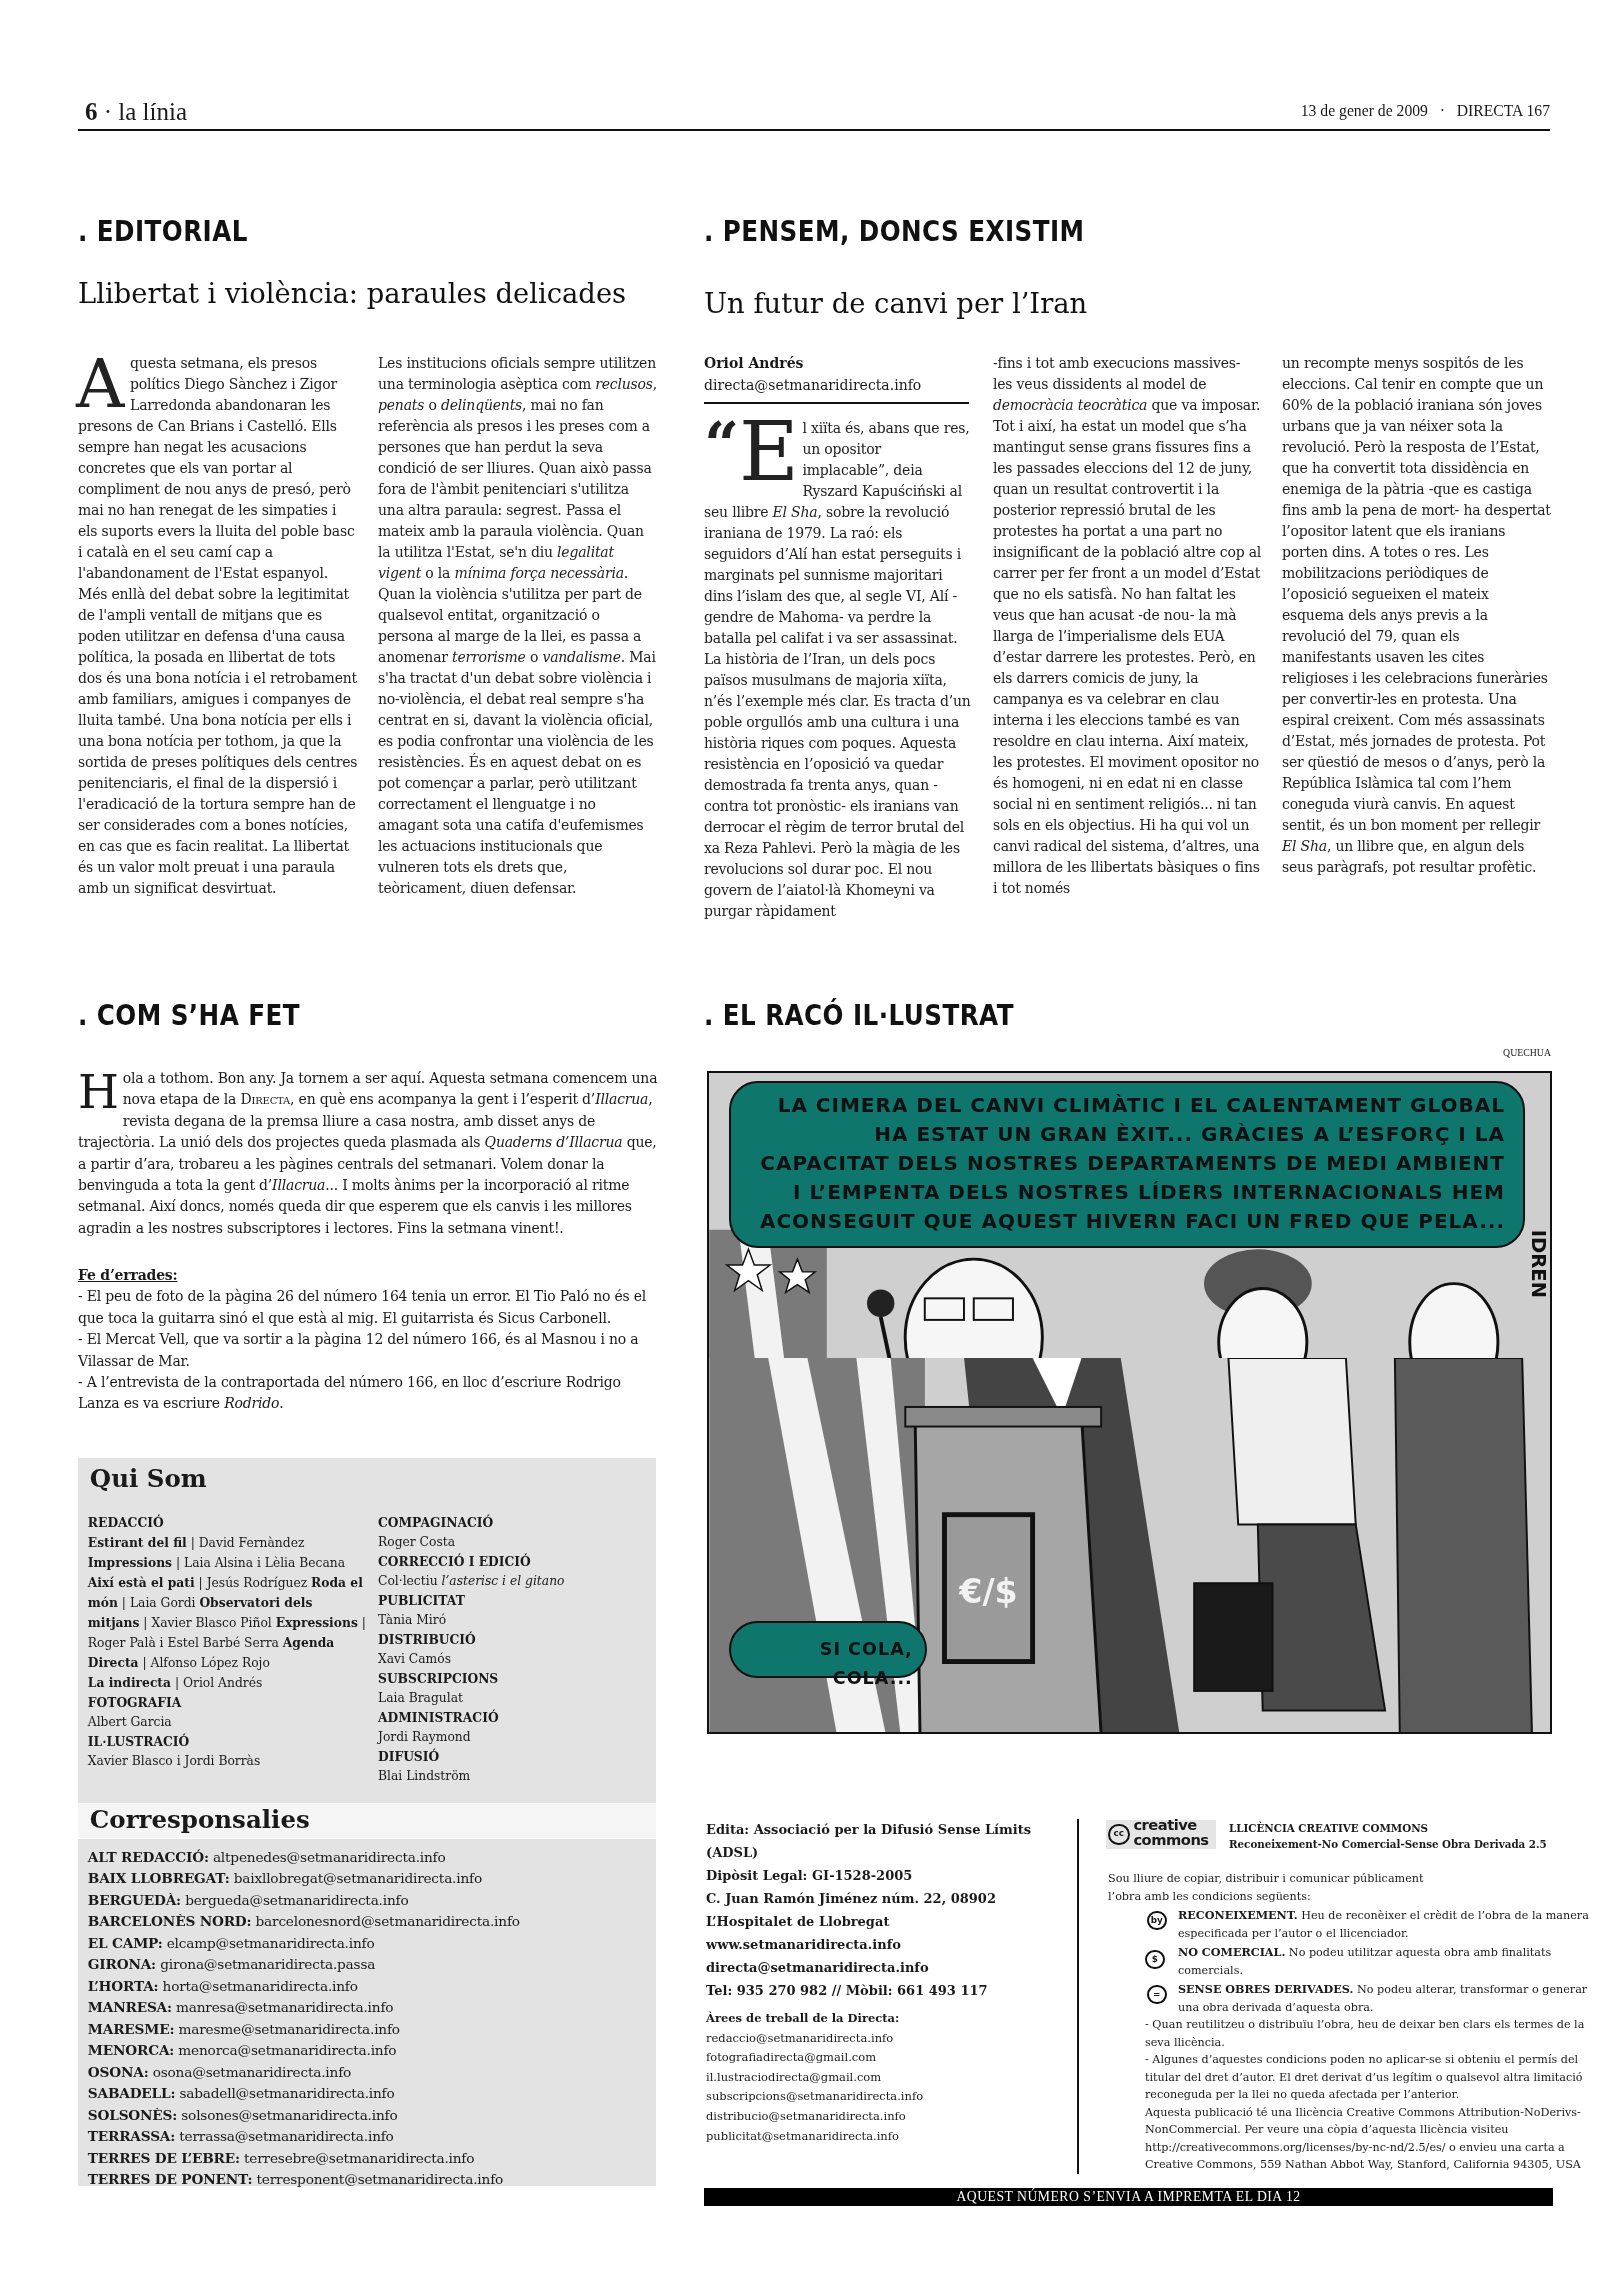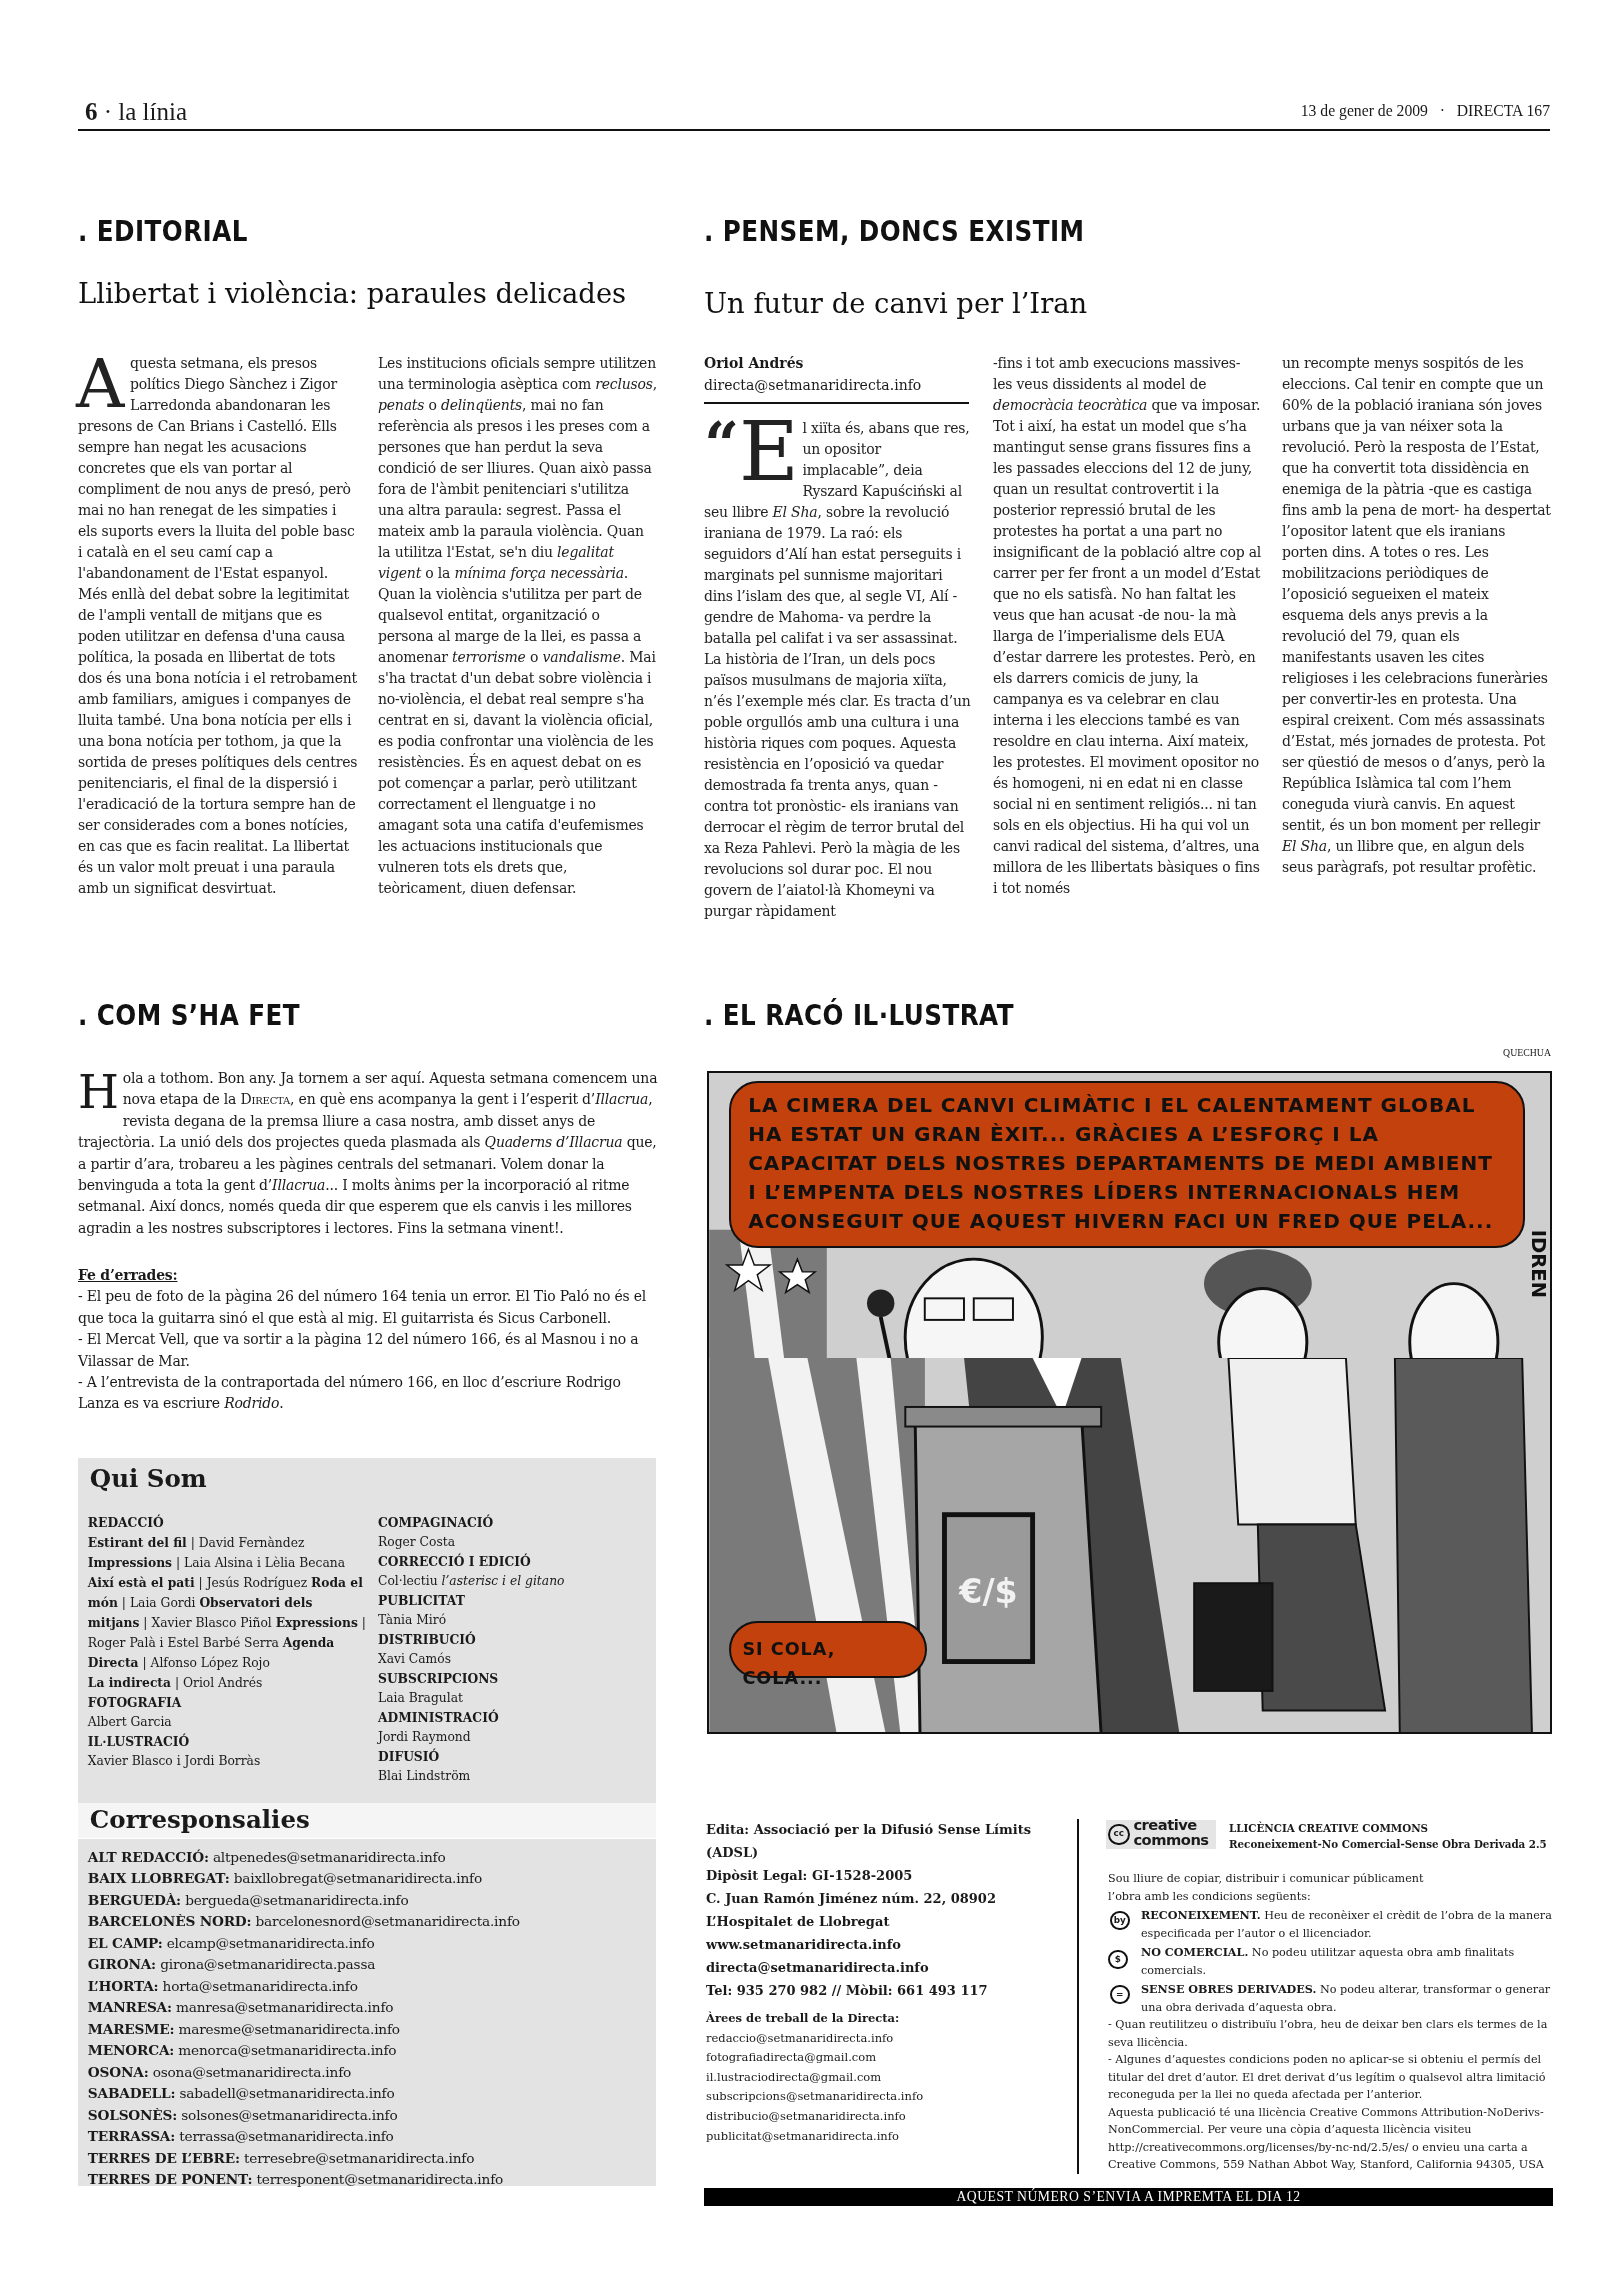--- a/index.html
+++ b/index.html
@@ -34,21 +34,21 @@
   
   .graybox { background: #e3e3e3; }
   .box-title { font-family: "DejaVu Serif", serif; font-weight: bold; font-size: 24.5px; }
   .quisom { font-size: 12.3px; line-height: 19px; font-family: "DejaVu Serif", serif; }
   .quisom b { font-weight: bold; }
   .corr { font-size: 13.7px; line-height: 21.5px; font-family: "DejaVu Serif", serif; letter-spacing: -0.2px; }
   .corr b { font-weight: bold; }
 
   
   .cartoon { border: 2.9px solid #111; background: #d2d2d2; overflow: hidden; }
-  .bubble { position: absolute; background: #c2410c; border: 2.9px solid #111; border-radius: 29px; font-family: "DejaVu Sans", sans-serif; font-weight: bold; color: #111; letter-spacing: 1px; }
+  .bubble { position: absolute; background: #0f766e; border: 2.9px solid #111; border-radius: 29px; font-family: "DejaVu Sans", sans-serif; font-weight: bold; color: #111; letter-spacing: 1px; text-align: right; }
 
   .colophon { font-size: 13px; line-height: 23px; font-weight: bold; font-family: "DejaVu Serif", serif; }
   .areas { font-size: 11.5px; line-height: 19.6px; font-family: "DejaVu Serif", serif; }
   .cc { font-size: 11.2px; line-height: 17.5px; font-family: "DejaVu Serif", serif; }
   .cc b { font-weight: bold; }
   .cc-icon { display: inline-block; width: 19.6px; height: 19.6px; border: 2px solid #111; border-radius: 50%; font-size: 8.8px; line-height: 15.7px; text-align: center; font-family: "DejaVu Sans", sans-serif; font-weight: bold; }
   .footer-bar { background: #000; color: #fff; text-align: center; font-size: 13.7px; font-family: "Liberation Serif", serif; letter-spacing: 0.5px; }
 </style>
 </head>
 <body>
@@ -244,21 +244,21 @@
   <div style="position:absolute;left:27.4px;top:-2px;font-family:'DejaVu Sans',sans-serif;font-weight:bold;font-size:14.7px;line-height:14.7px;letter-spacing:-0.5px;">
     <div>creative</div>
     <div>commons</div>
   </div>
 </div>
 <div class="abs cc" style="left:1229px;top:1821px;width:333px;font-weight:bold;font-size:10.3px;line-height:15.7px;">
   <div>LLICÈNCIA CREATIVE COMMONS</div>
   <div>Reconeixement-No Comercial-Sense Obra Derivada 2.5</div>
 </div>
 <div class="abs cc" style="left:1108px;top:1870px;width:323px;">Sou lliure de copiar, distribuir i comunicar públicament l’obra amb les condicions següents:</div>
-<div class="abs cc" style="left:1108px;top:1907px;width:461px;">
+<div class="abs cc" style="left:1145px;top:1907px;width:461px;">
   <div style="position:relative;padding-left:33px;">
     <span class="cc-icon" style="position:absolute;left:2px;top:3.9px;">by</span>
     <b>RECONEIXEMENT.</b><span> Heu de reconèixer el crèdit de l’obra de la manera especificada per l’autor o el llicenciador.</span>
   </div>
   <div style="position:relative;padding-left:33px;margin-top:2px;">
     <span class="cc-icon" style="position:absolute;left:0;top:5.9px;">$</span>
     <b>NO COMERCIAL.</b><span> No podeu utilitzar aquesta obra amb finalitats comercials.</span>
   </div>
   <div style="position:relative;padding-left:33px;margin-top:2px;">
     <span class="cc-icon" style="position:absolute;left:2px;top:3.9px;">=</span>

